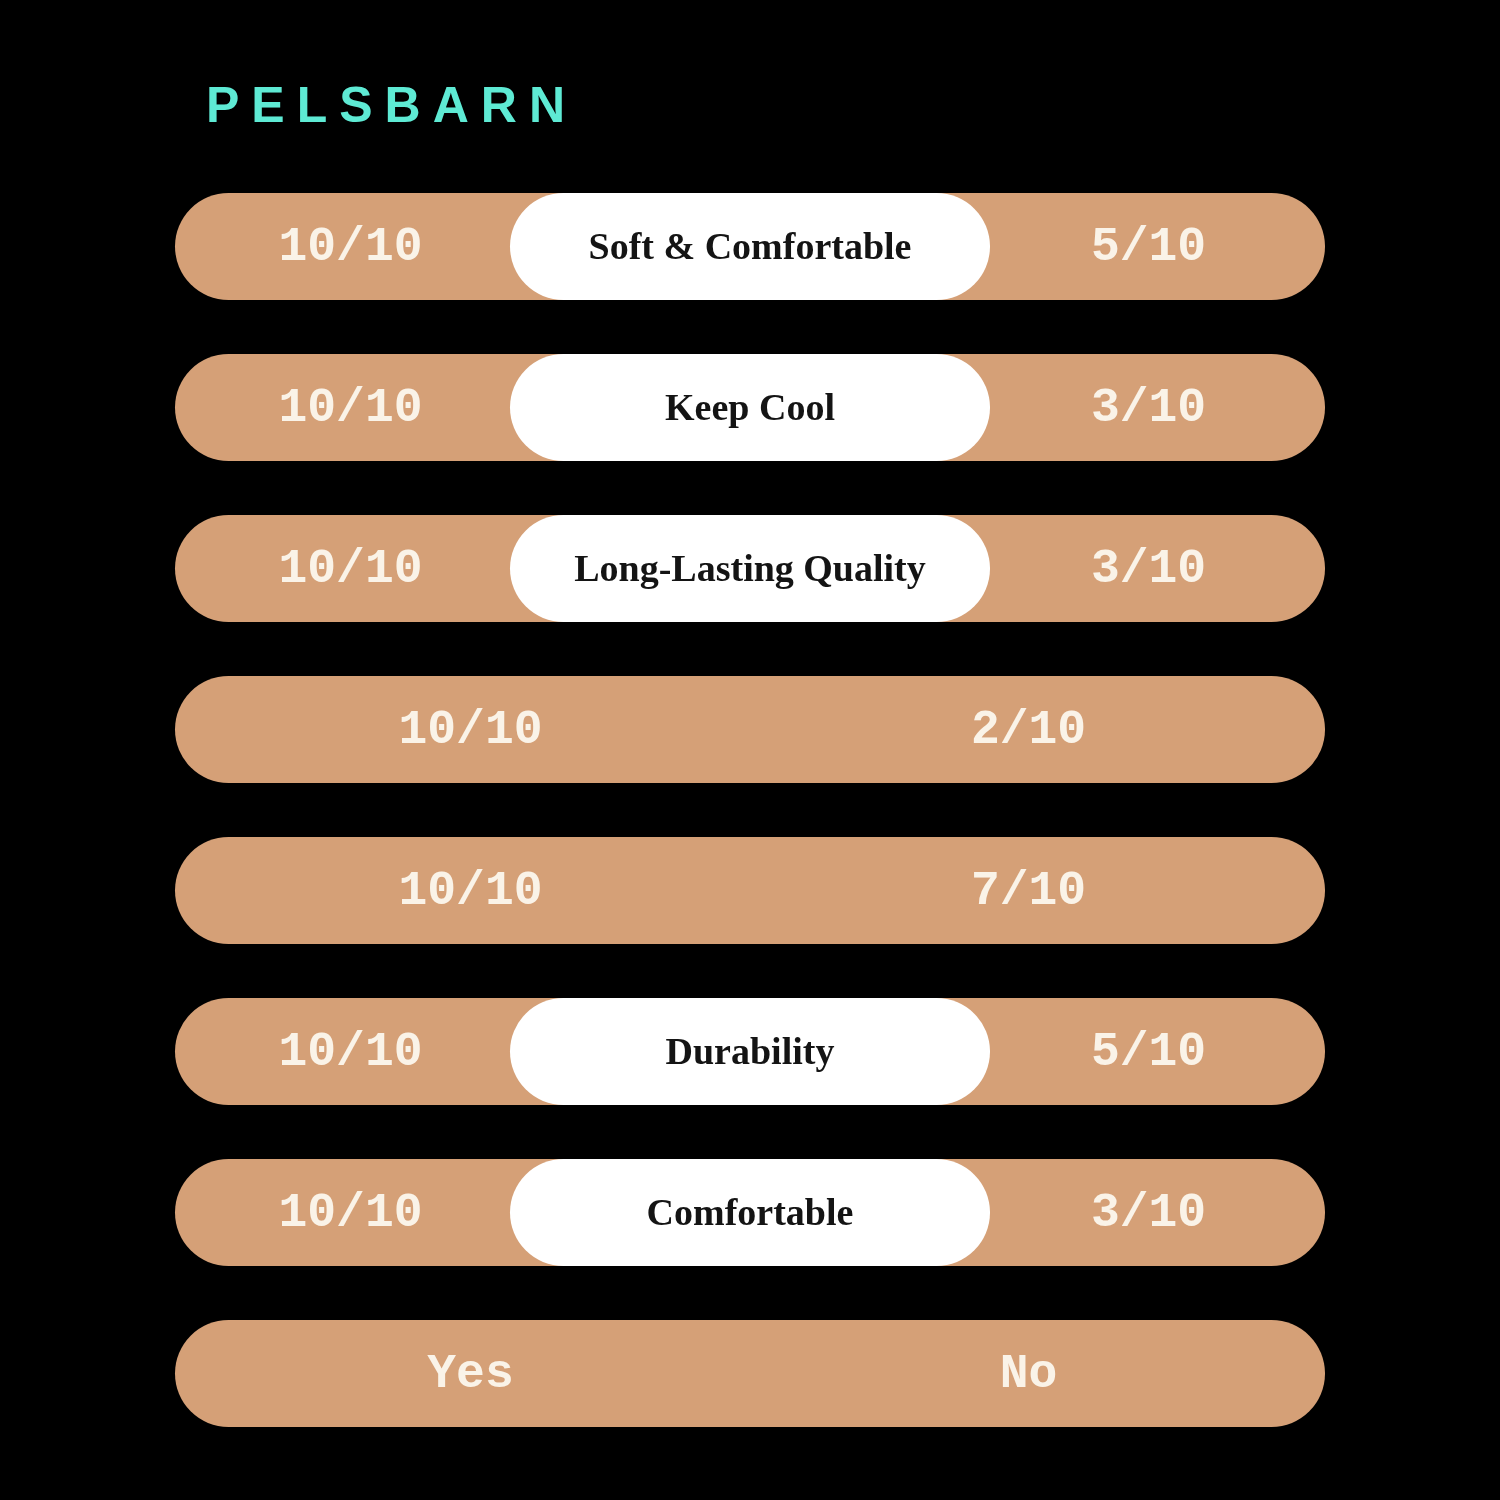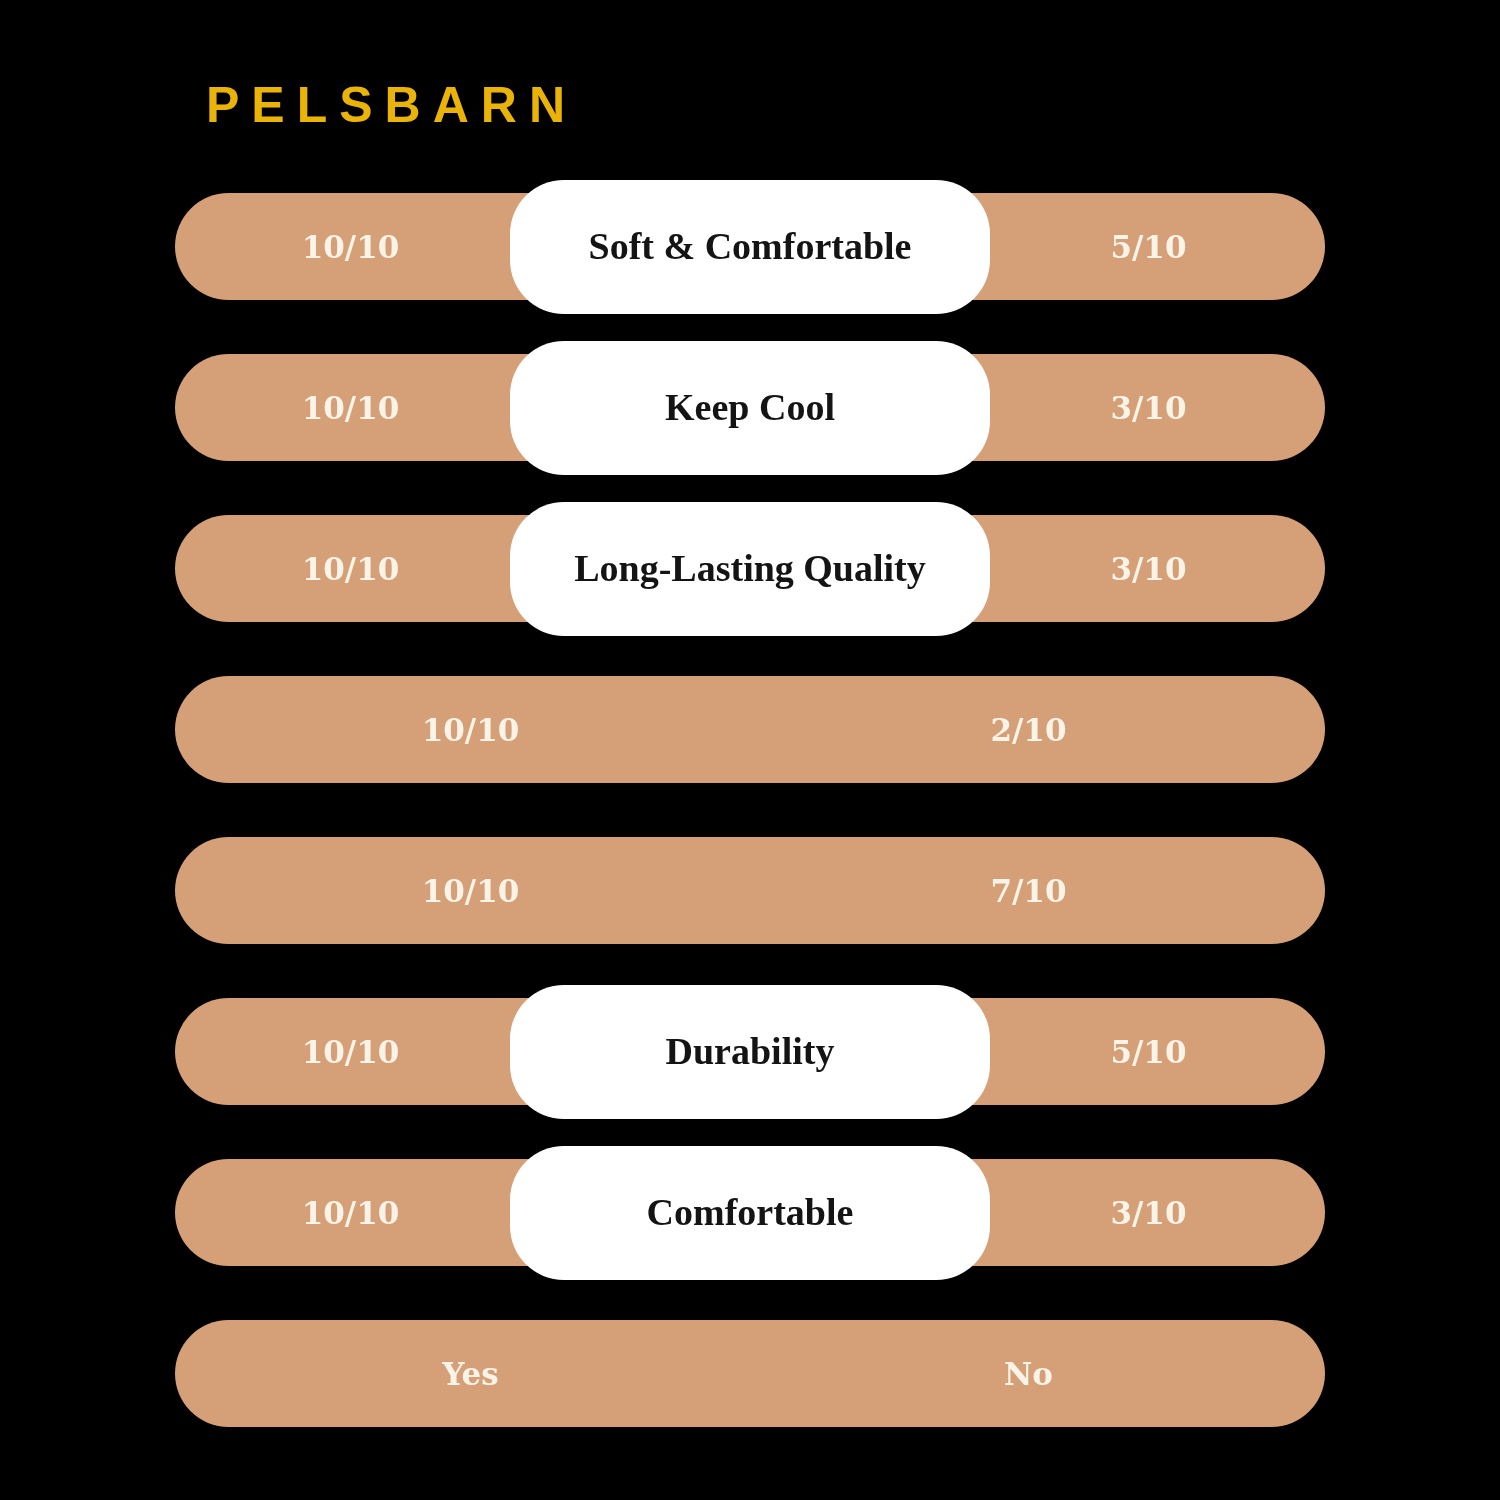--- a/index.html
+++ b/index.html
@@ -13,21 +13,21 @@
   }
   .brand {
     position: absolute;
     left: 206px;
     top: 76px;
     margin: 0;
     font-family: "Liberation Sans", sans-serif;
     font-weight: bold;
     font-size: 50px;
     letter-spacing: 12px;
-    color: #eab308;
+    color: #5eead4;
   }
   .rows {
     position: absolute;
     left: 175px;
     top: 193px;
     width: 1150px;
     display: flex;
     flex-direction: column;
     gap: 54px;
   }
@@ -40,29 +40,30 @@
     align-items: center;
   }
   .zone {
     flex: 1;
     display: flex;
     justify-content: center;
     align-items: center;
   }
   .score {
     font-weight: bold;
-    font-size: 31px;
+    font-size: 48px;
     color: #FAF3E8;
     position: relative;
+    font-family: Liberation Mono, monospace;
   }
   .score-left  { left: 8px; }
   .score-right { left: -9px; }
   .pill {
     width: 480px;
-    height: 134px;
+    height: 107px;
     background: #FFFFFF;
     border-radius: 54px;
     display: flex;
     align-items: center;
     justify-content: center;
     text-align: center;
     flex: 0 0 auto;
   }
   .label {
     font-family: "Liberation Serif", serif;

